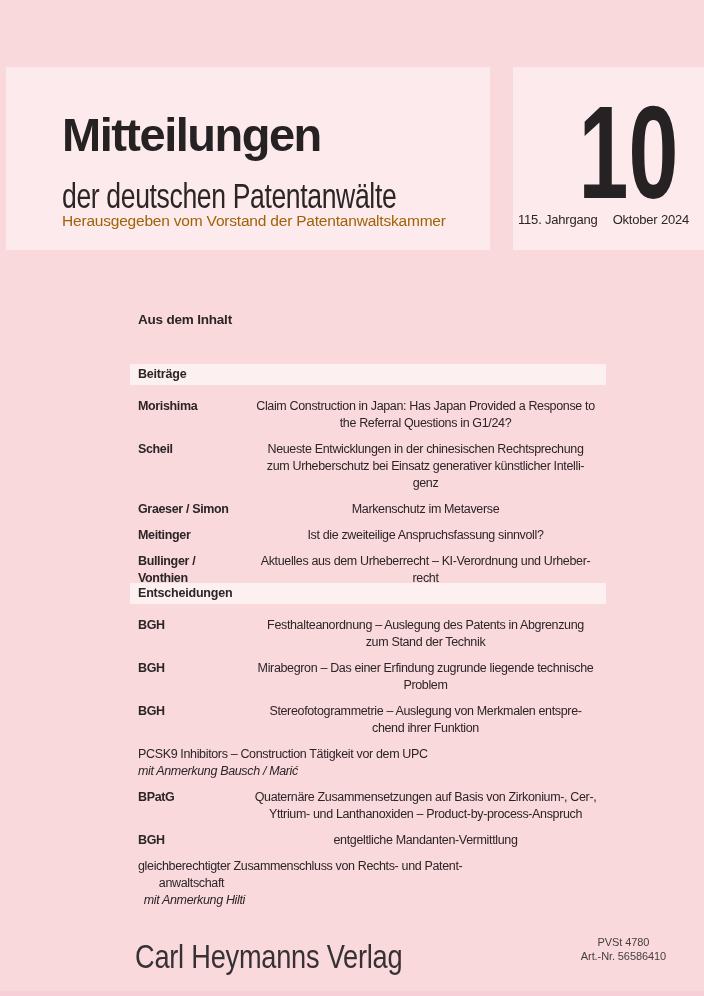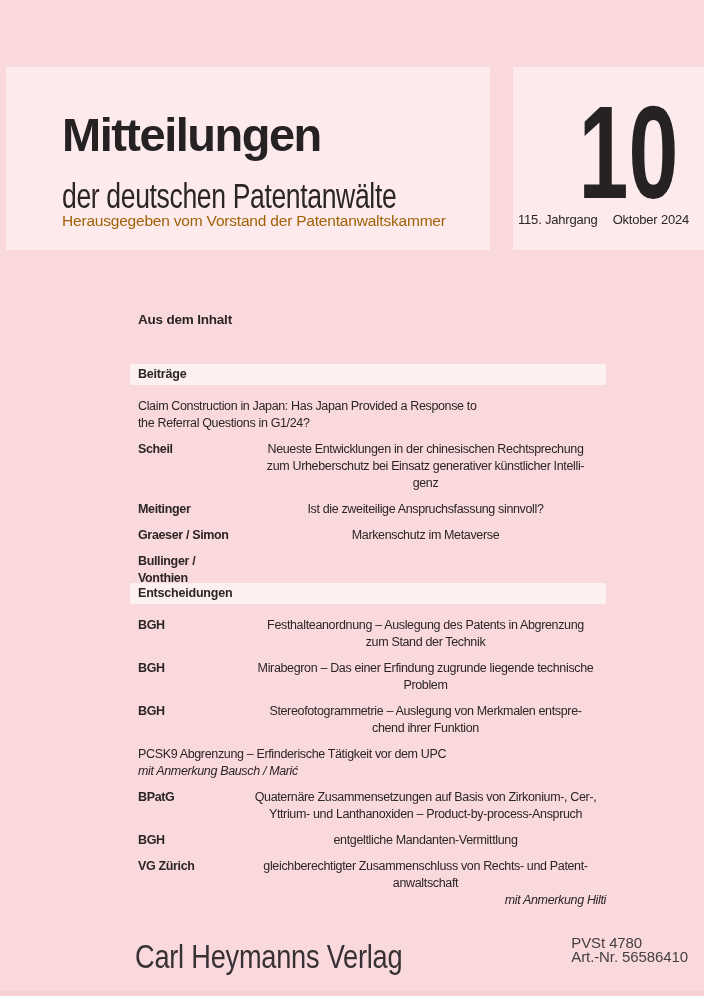--- a/index.html
+++ b/index.html
@@ -63,22 +63,22 @@
   .toc-text   { white-space:pre;text-align:center; }
   .toc-note   { font-style:italic; white-space:pre;text-align:right; }
   
   .footer-publisher {
     position:absolute; left:135px; top:939px;
     font-size:34px; line-height:1; letter-spacing:-0.3px;
     transform:scaleX(0.8); transform-origin:left; white-space:nowrap;
     color:#383134;
   }
   .footer-codes {
-    position:absolute; right:16px; top:936px;
-    text-align:left; font-size:15px; line-height:13.5px; letter-spacing:-0.1px;
+    position:absolute; right:38px; top:936px;
+    text-align:center; font-size:11px; line-height:13.5px; letter-spacing:-0.1px;
     color:#443e40;
   }
   .bottom-edge {
     position:absolute; left:0; right:0; bottom:0; height:5px;
     background:#f6d0d6;
   }
 </style>
 </head>
 <body>
 
@@ -97,40 +97,43 @@
       <span>Oktober 2024</span>
     </div>
   </div>
 
   <div class="toc-heading">Aus dem Inhalt</div>
 
   <div class="toc-section beitraege">
     <div class="section-band">Beiträge</div>
 
     <div class="toc-row">
+      <div class="toc-author">Morishima</div>
       <div class="toc-text">Claim Construction in Japan: Has Japan Provided a Response to
 the Referral Questions in G1/24?</div>
     </div>
     <div class="toc-row">
       <div class="toc-author">Scheil</div>
       <div class="toc-text">Neueste Entwicklungen in der chinesischen Rechtsprechung
 zum Urheberschutz bei Einsatz generativer künstlicher Intelli-
 genz</div>
     </div>
     <div class="toc-row">
+      <div class="toc-author">Graeser / Simon</div>
+      <div class="toc-text">Markenschutz im Metaverse</div>
+    </div>
+    <div class="toc-row">
       <div class="toc-author">Meitinger</div>
       <div class="toc-text">Ist die zweiteilige Anspruchsfassung sinnvoll?</div>
     </div>
     <div class="toc-row">
-      <div class="toc-author">Graeser / Simon</div>
-      <div class="toc-text">Markenschutz im Metaverse</div>
-    </div>
-    <div class="toc-row">
       <div class="toc-author">Bullinger /
 Vonthien</div>
+      <div class="toc-text">Aktuelles aus dem Urheberrecht – KI-Verordnung und Urheber-
+recht</div>
     </div>
   </div>
 
   <div class="toc-section entscheidungen">
     <div class="section-band">Entscheidungen</div>
 
     <div class="toc-row">
       <div class="toc-author">BGH</div>
       <div class="toc-text">Festhalteanordnung – Auslegung des Patents in Abgrenzung
 zum Stand der Technik</div>
@@ -140,35 +143,34 @@
       <div class="toc-text">Mirabegron – Das einer Erfindung zugrunde liegende technische
 Problem</div>
     </div>
     <div class="toc-row">
       <div class="toc-author">BGH</div>
       <div class="toc-text">Stereofotogrammetrie – Auslegung von Merkmalen entspre-
 chend ihrer Funktion</div>
     </div>
     <div class="toc-row">
       <div class="toc-cell">
-        <div class="toc-text">PCSK9 Abgrenzung – Erfinderische Tätigkeit vor dem UPC</div>
+        <div class="toc-text">PCSK9 Inhibitors – Construction Tätigkeit vor dem UPC</div>
         <div class="toc-note">mit Anmerkung Bausch / Marić</div>
       </div>
     </div>
     <div class="toc-row">
       <div class="toc-author">BPatG</div>
       <div class="toc-text">Quaternäre Zusammensetzungen auf Basis von Zirkonium-, Cer-,
 Yttrium- und Lanthanoxiden – Product-by-process-Anspruch</div>
     </div>
     <div class="toc-row">
       <div class="toc-author">BGH</div>
       <div class="toc-text">entgeltliche Mandanten-Vermittlung</div>
     </div>
     <div class="toc-row">
-      <div class="toc-author">VG Zürich</div>
       <div class="toc-cell">
         <div class="toc-text">gleichberechtigter Zusammenschluss von Rechts- und Patent-
 anwaltschaft</div>
         <div class="toc-note">mit Anmerkung Hilti</div>
       </div>
     </div>
   </div>
 
   <div class="footer-publisher">Carl Heymanns Verlag</div>
   <div class="footer-codes">

